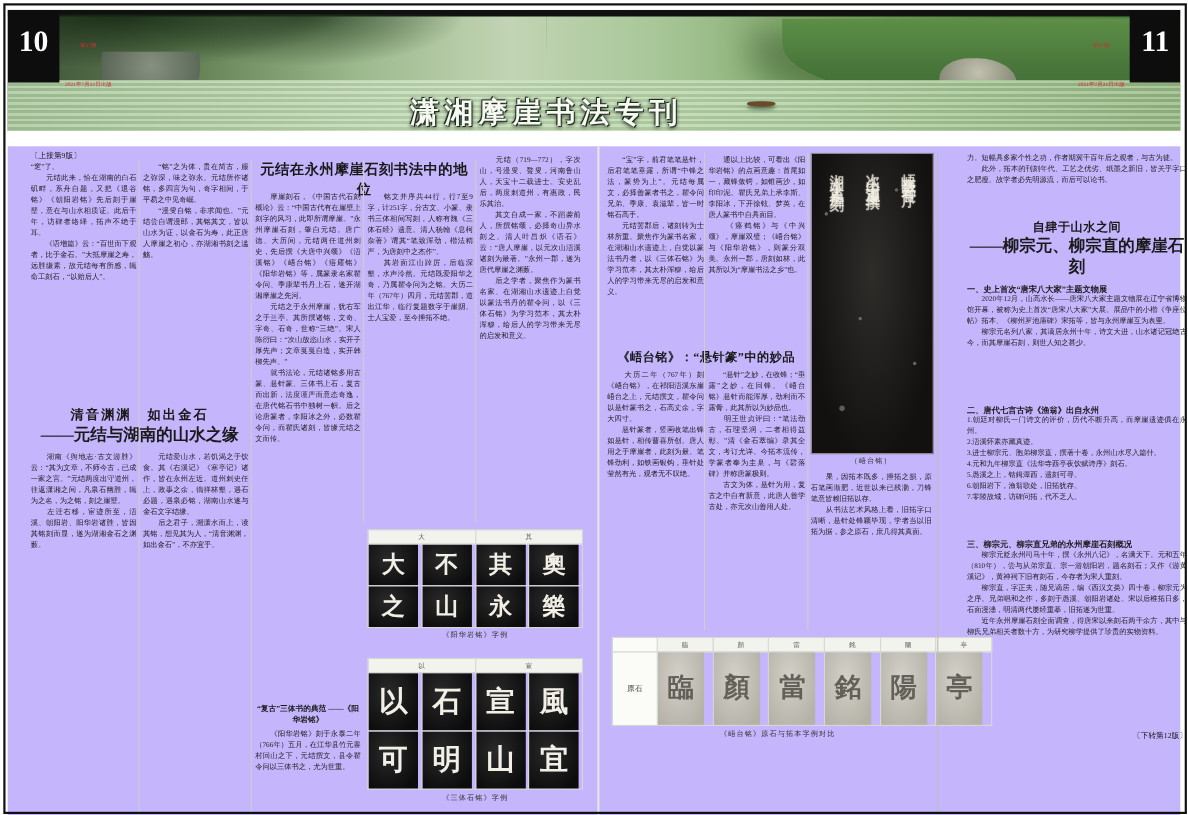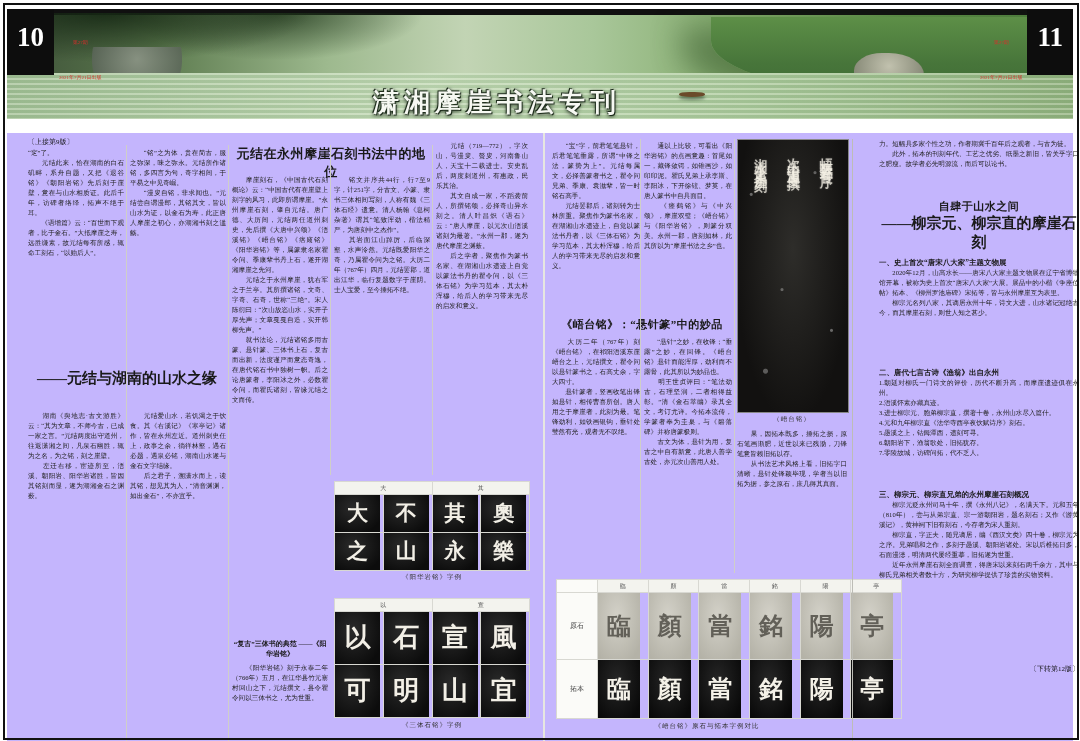--- a/index.html
+++ b/index.html
@@ -116,20 +116,21 @@
 
     <div class="abs note" style="left:21px;top:4px;">〔上接第9版〕</div>
 
     <div class="abs txt" style="left:21px;top:15px;width:96px;height:216px;overflow:hidden;">“窆”了。
 　　元结此来，恰在湖南的白石矶畔，系舟自题，又把《退谷铭》《朝阳岩铭》先后刻于崖壁，意在与山水相质证。此后千年，访碑者络绎，拓声不绝于耳。
 　　《语增篇》云：“百世而下观者，比于金石。”大抵摩崖之寿，远胜缣素，故元结每有所感，辄命工刻石，“以贻后人”。</div>
     <div class="abs txt" style="left:123px;top:15px;width:96px;height:216px;overflow:hidden;">　　“铭”之为体，贵在简古，服之弥深，味之弥永。元结所作诸铭，多四言为句，奇字相间，于平易之中见奇崛。
 　　“漫叟自铭，非求闻也。”元结尝自谓漫郎，其铭其文，皆以山水为证，以金石为寿，此正唐人摩崖之初心，亦湖湘书刻之滥觞。</div>
 
     <div class="abs" style="left:21px;top:236px;width:198px;">
+      <div class="h-box1">清音渊渊　如出金石</div>
       <div class="h-sub">——元结与湖南的山水之缘</div>
     </div>
     <div class="abs txt" style="left:21px;top:278px;width:96px;height:332px;overflow:hidden;">　　湖南《舆地志·古文游胜》云：“其为文章，不师今古，已成一家之言。”元结两度出守道州，往返潇湘之间，凡泉石幽胜，辄为之名，为之铭，刻之崖壁。
 　　左迁右移，宦迹所至，浯溪、朝阳岩、阳华岩诸胜，皆因其铭刻而显，遂为湖湘金石之渊薮。</div>
     <div class="abs txt" style="left:123px;top:278px;width:96px;height:332px;overflow:hidden;">　　元结爱山水，若饥渴之于饮食。其《右溪记》《寒亭记》诸作，皆在永州左近。道州刺史任上，政事之余，徜徉林壑，遇石必题，遇泉必铭，湖南山水遂与金石文字结缘。
 　　后之君子，溯潇水而上，读其铭，想见其为人，“清音渊渊，如出金石”，不亦宜乎。</div>
 
     <div class="abs h-main" style="left:225px;top:12px;width:198px;">元结在永州摩崖石刻书法中的地位</div>
 
     <div class="abs txt" style="left:225px;top:42px;width:96px;height:460px;overflow:hidden;">　　摩崖刻石，《中国古代石刻概论》云：“中国古代有在崖壁上刻字的风习，此即所谓摩崖。”永州摩崖石刻，肇自元结。唐广德、大历间，元结两任道州刺史，先后撰《大唐中兴颂》《浯溪铭》《峿台铭》《痦庼铭》《阳华岩铭》等，属篆隶名家瞿令问、季康辈书丹上石，遂开湖湘摩崖之先河。
@@ -279,41 +280,20 @@
                 <div class="stone">當</div>
               </td>
           <td>
                 <div class="stone">銘</div>
               </td>
           <td>
                 <div class="stone">陽</div>
               </td>
           <td>
                 <div class="stone">亭</div>
-              </td>
-        </tr>
-        <tr>
-          <td class="rowlab">拓本</td>
-          <td>
-                <div class="rub">臨</div>
-              </td>
-          <td>
-                <div class="rub">顏</div>
-              </td>
-          <td>
-                <div class="rub">當</div>
-              </td>
-          <td>
-                <div class="rub">銘</div>
-              </td>
-          <td>
-                <div class="rub">陽</div>
-              </td>
-          <td>
-                <div class="rub">亭</div>
               </td>
         </tr>
       </tbody>
         </table>
       <div class="caption" style="margin-top:3px;">《峿台铭》原石与拓本字例对比</div>
     </div>
 
     <div class="boxrule" style="left:845px;top:6px;width:1px;height:604px;"></div>
     <div class="abs" style="left:852px;top:6px;width:200px;margin-left:20px;">
       <div class="txt" style="height:54px;overflow:hidden;">力。短幅具多家个性之功，作者期冀千百年后之观者，与古为徒。

